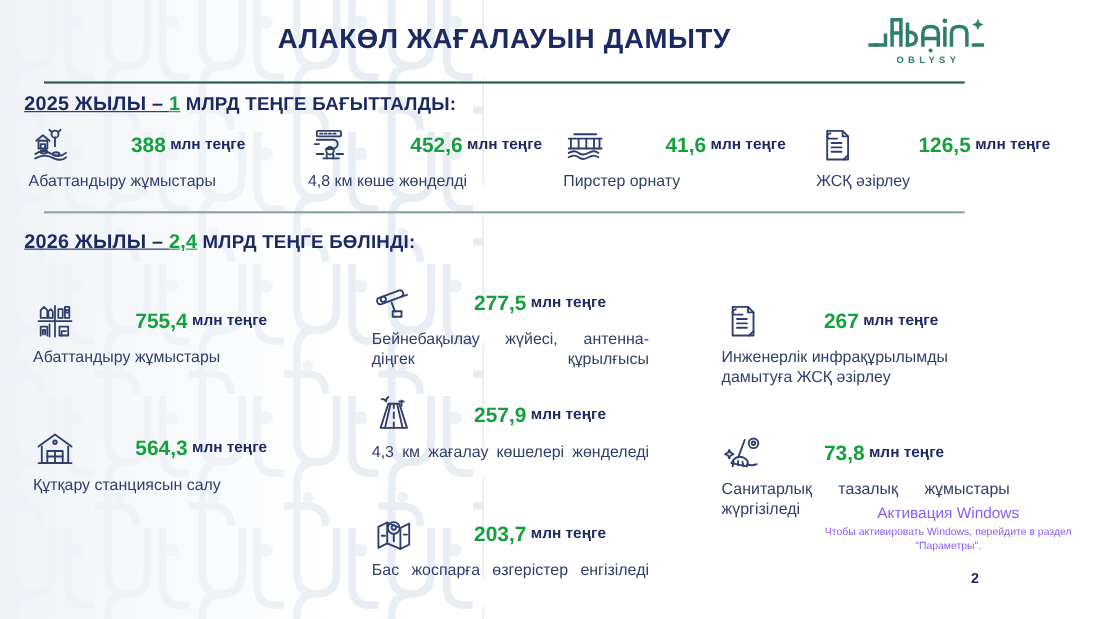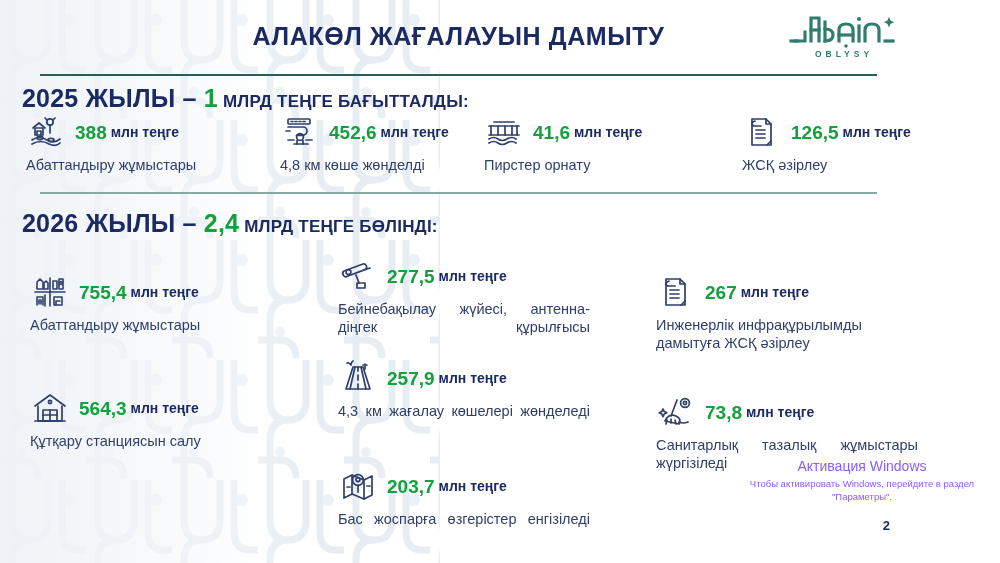--- a/index.html
+++ b/index.html
@@ -82,22 +82,23 @@
 
   
   .section-head {
     position: absolute;
     left: 22px;
     font-weight: 700;
     color: #1b2a63;
     white-space: nowrap;
   }
   .section-head .big {
-    font-size: 25px;
+    font-size: 18px;
     letter-spacing: 0.2px;
+    text-decoration: underline;
   }
   .section-head .small {
     font-size: 17px;
     letter-spacing: 0.2px;
   }
   .section-head .accent { color: #14a03c; }
   .head-2025 { top: 84px; }
   .head-2026 { top: 209px; }
 
   
@@ -126,38 +127,38 @@
     line-height: 1;
   }
   .unit {
     font-size: 14px;
     font-weight: 700;
     color: #1b2a63;
     white-space: nowrap;
     margin-left: 4px;
     line-height: 1;
   }
-  .amount-row { display: flex; align-items: center; }
+  .amount-row { display: flex; align-items: flex-start; margin-left: 44px; }
   .caption {
     margin-top: 4px;
     font-size: 14.5px;
     color: #2e3f6b;
     line-height: 1.26;
   }
   .caption.justify { text-align: justify; }
   .caption.justify::after {
     content: "";
     display: inline-block;
     width: 100%;
   }
 
   
   .i25-1 { left: 26px;  top: 112px; width: 240px; }
   .i25-2 { left: 280px; top: 112px; width: 225px; }
-  .i25-3 { left: 484px; top: 112px; width: 215px; }
+  .i25-3 { left: 512px; top: 112px; width: 215px; }
   .i25-4 { left: 742px; top: 112px; width: 225px; }
 
   
   .i26-l1 { left: 30px; top: 272px; width: 260px; }
   .i26-l2 { left: 30px; top: 388px; width: 260px; }
 
   
   .i26-m1 { left: 338px; top: 256px; width: 252px; }
   .i26-m2 { left: 338px; top: 358px; width: 252px; }
   .i26-m3 { left: 338px; top: 466px; width: 252px; }

